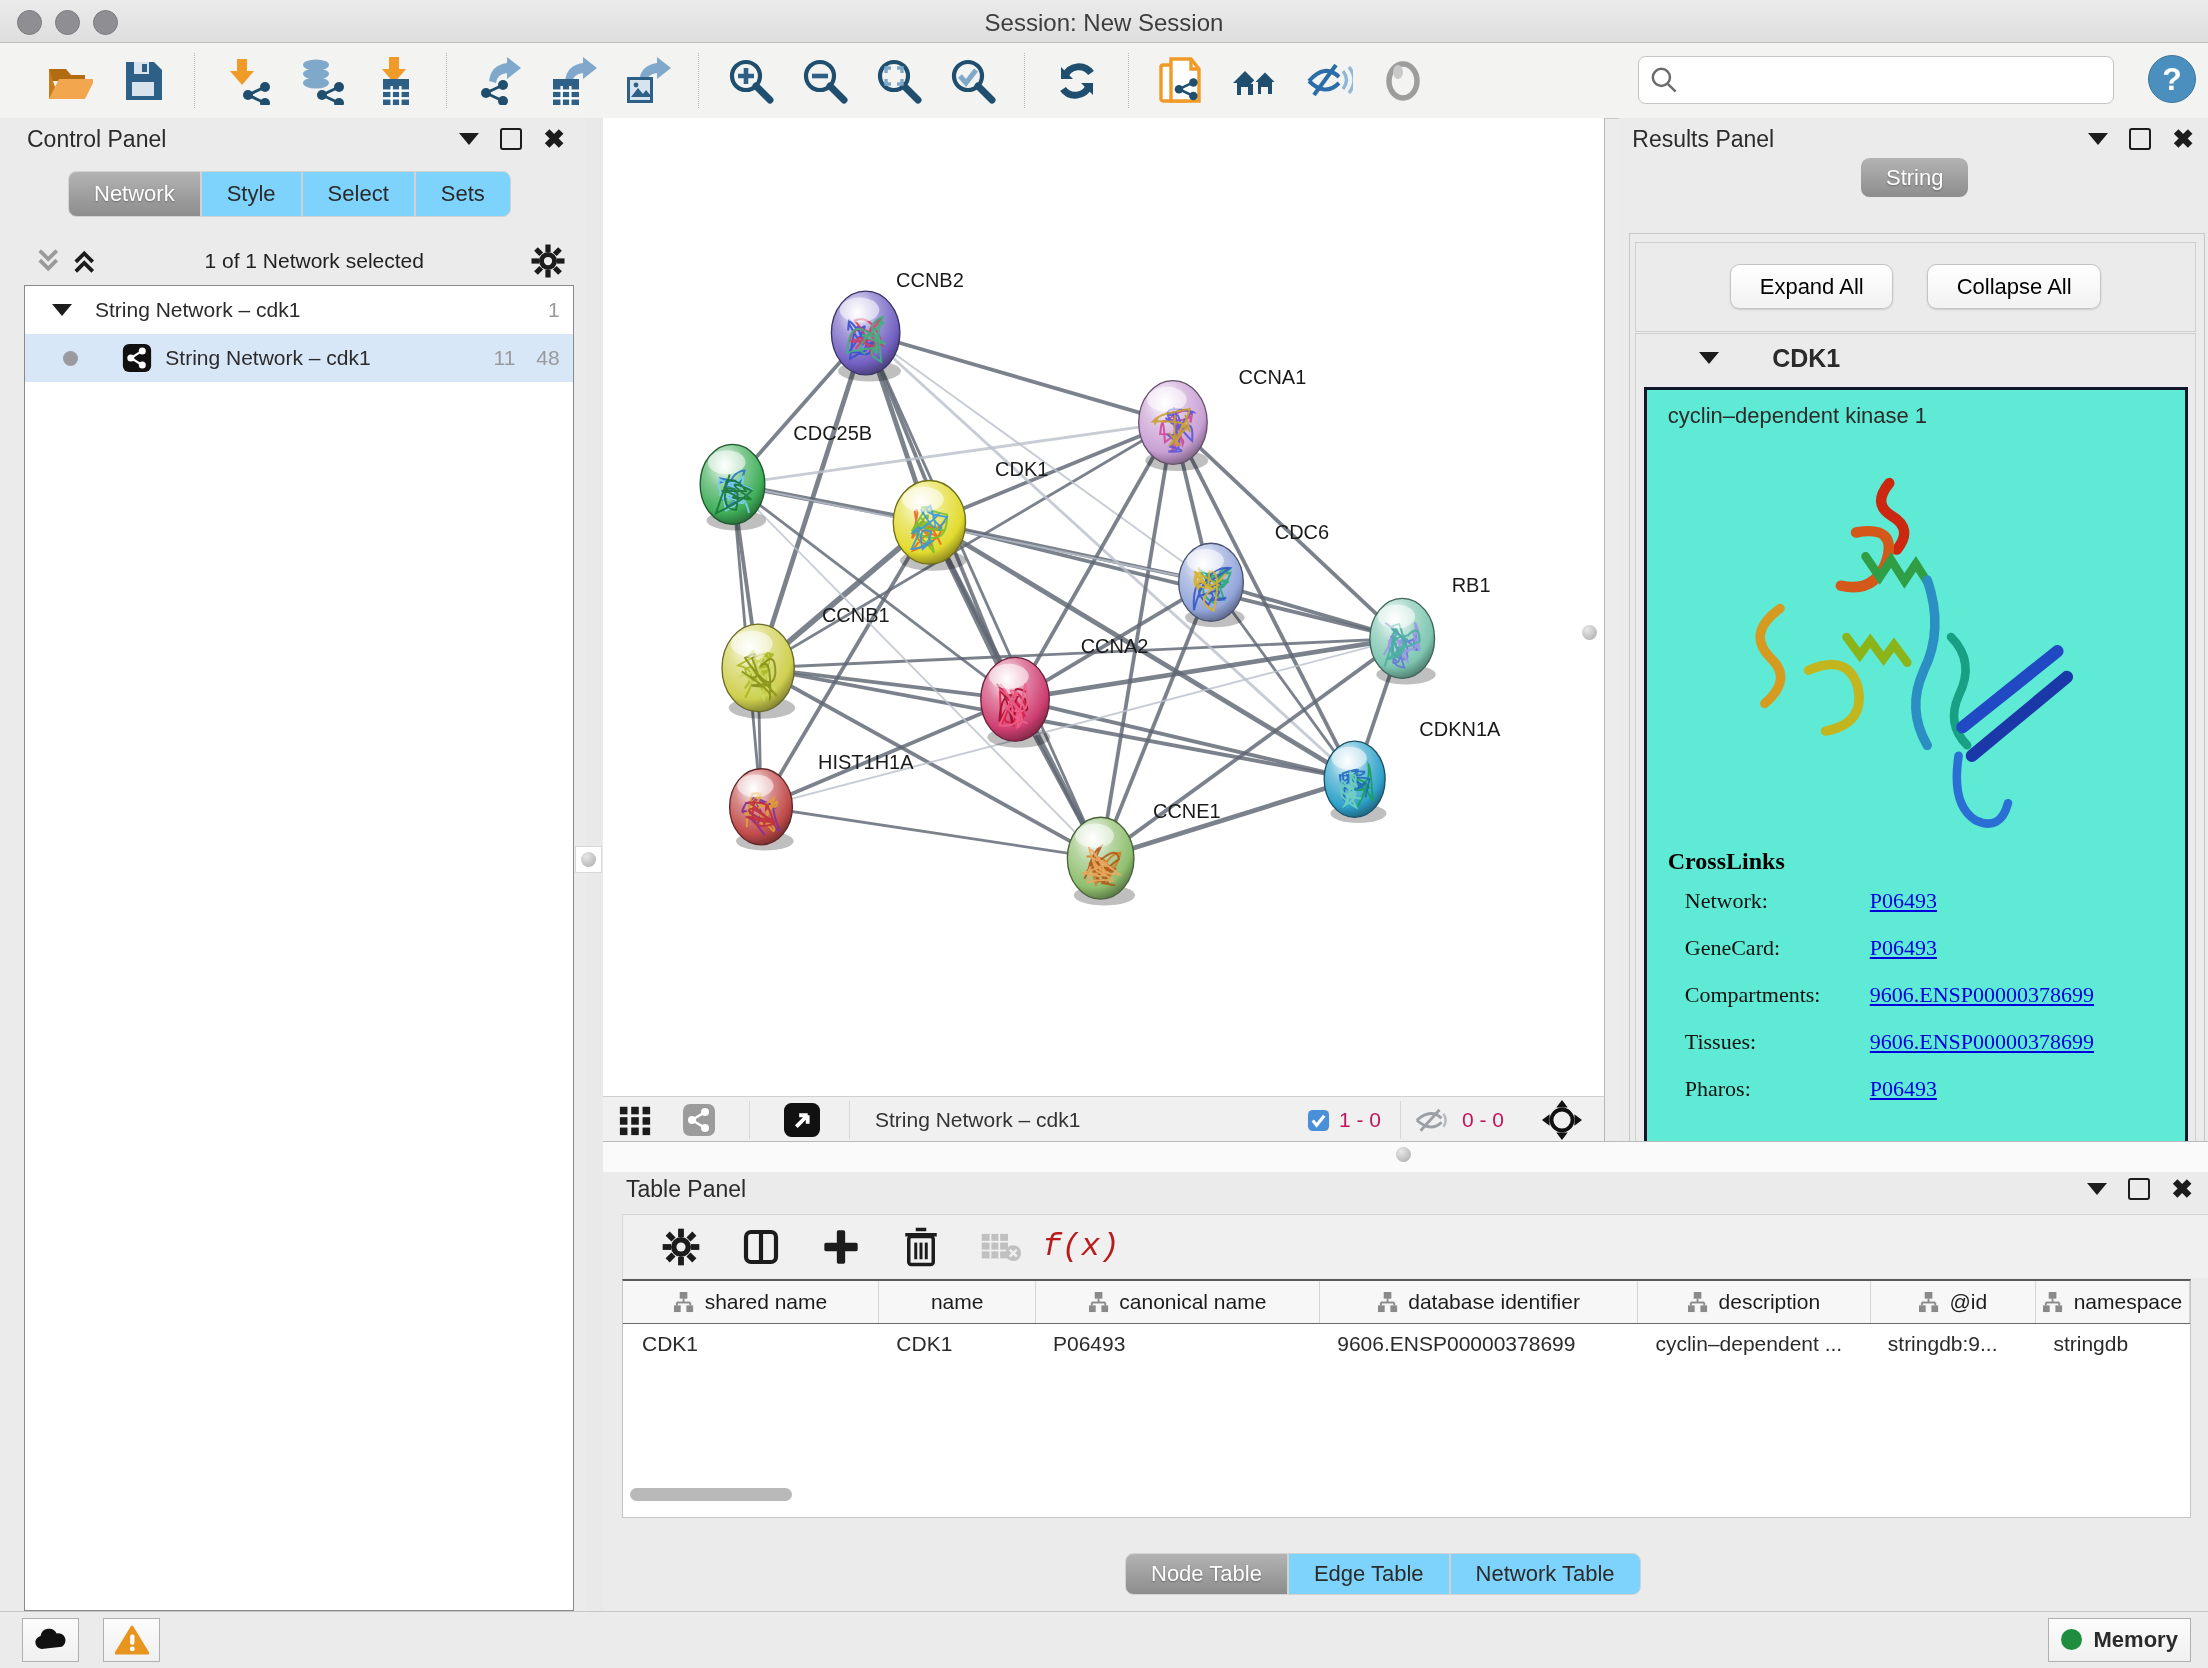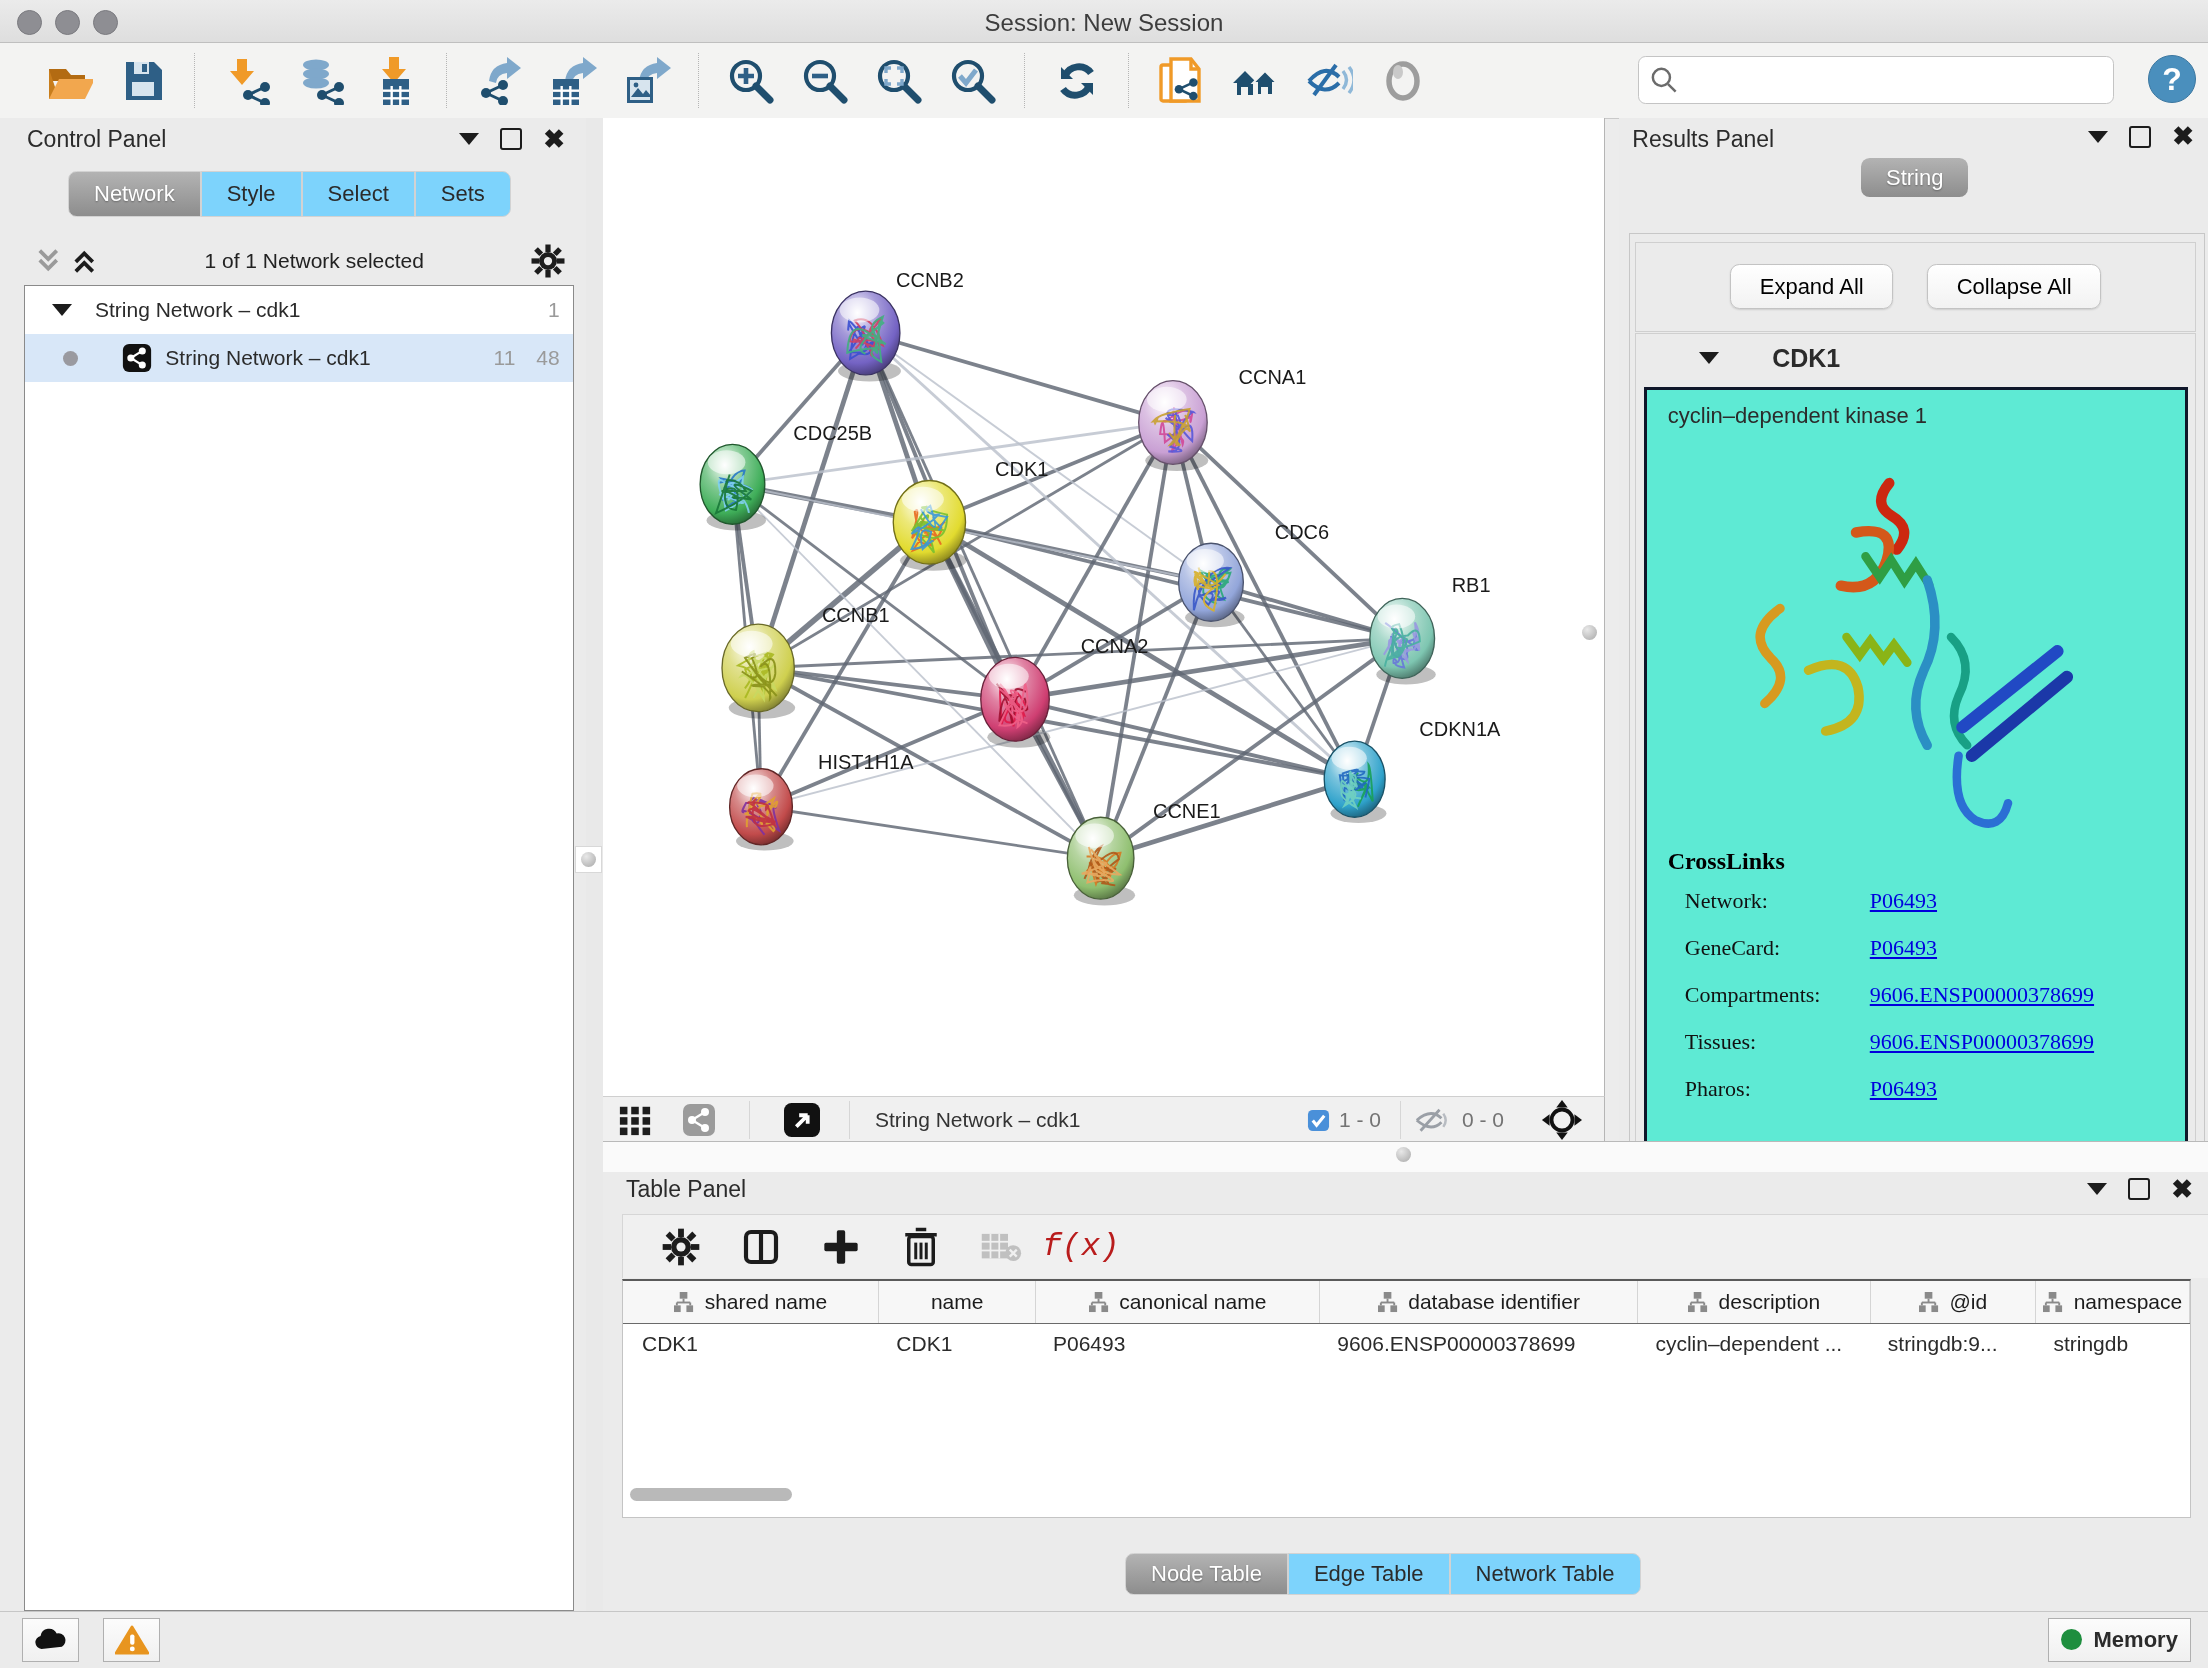--- a/index.html
+++ b/index.html
@@ -61,24 +61,24 @@
   #h-split{position:absolute;left:603px;top:1141px;width:1605px;height:30px;background:#fafafa;
     border-top:1.9px solid #b9b9b9;border-bottom:1.9px solid #bdbdbd;}
   
   #network-view{position:absolute;left:603px;top:118px;width:1001px;height:978px;background:#fff;
     border-right:1.9px solid #b5b5b5;}
   #network-bar{position:absolute;left:603px;top:1096px;width:1001px;height:46px;background:#f0f0f0;
     border-top:1.9px solid #cfcfcf;border-right:1.9px solid #b5b5b5;}
   .nb-item{position:absolute;top:0;height:46px;display:flex;align-items:center;}
   .nb-divider{position:absolute;top:3.8px;width:0;height:38px;border-left:1.9px solid #d6d6d6;}
   #nb-title{font-size:21px;color:#333;}
-  .nb-count{font-size:21px;color:#737373;}
+  .nb-count{font-size:21px;color:#be185d;}
   
   #results-panel{position:absolute;left:1619px;top:118px;width:590px;height:1023px;background:#ebebeb;}
-  #rp-header{position:absolute;left:13.3px;right:15px;top:7.6px;display:flex;justify-content:space-between;align-items:flex-start;}
+  #rp-header{position:absolute;left:13.3px;right:15px;top:7.6px;display:flex;justify-content:space-between;align-items:center;}
   #rp-tab{position:absolute;left:242px;top:40px;padding:6.7px 25px;font-size:22px;color:#fff;
     background:linear-gradient(#b3b3b3,#8d8d8d);border-radius:8.6px;text-shadow:0 1px 1.9px #00000055;cursor:pointer;}
   #rp-outer{position:absolute;left:9.5px;top:78px;width:574px;height:940px;background:#ebebeb;
     border:1.9px solid #c7c7c7;margin-top:37px;}
   #rp-btnbox{position:absolute;left:5.7px;top:7.6px;width:559px;height:88px;border:1.9px solid #cfcfcf;
     display:flex;align-items:center;justify-content:center;gap:34px;}
   .rp-btn{background:linear-gradient(#ffffff,#f2f2f2);border:1px solid #c3c3c3;border-radius:9.5px;
     box-shadow:0 1px 1.9px #00000022;font-size:22px;padding:8.6px 28.5px;cursor:pointer;}
   #rp-cdk1box{position:absolute;left:5.7px;top:99px;width:559px;height:831px;border:1.9px solid #cfcfcf;}
   #rp-cdk1-head{height:48px;display:flex;align-items:center;gap:53px;padding-left:63px;}

